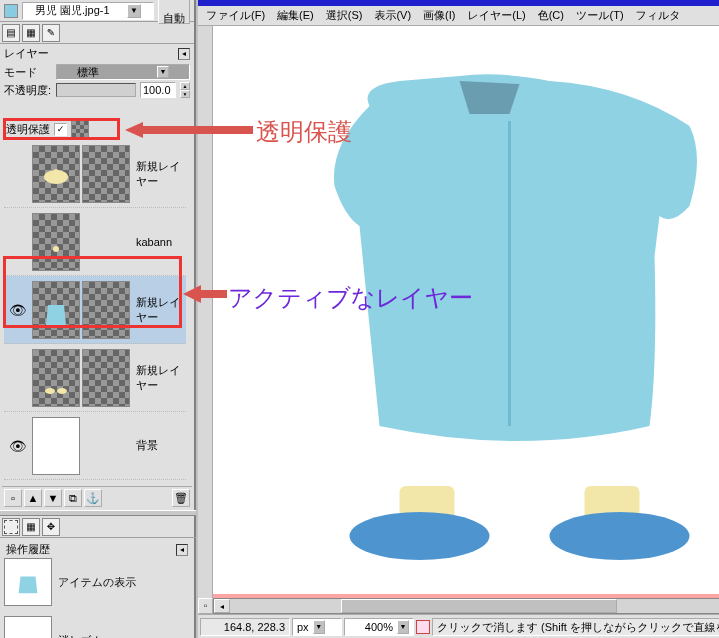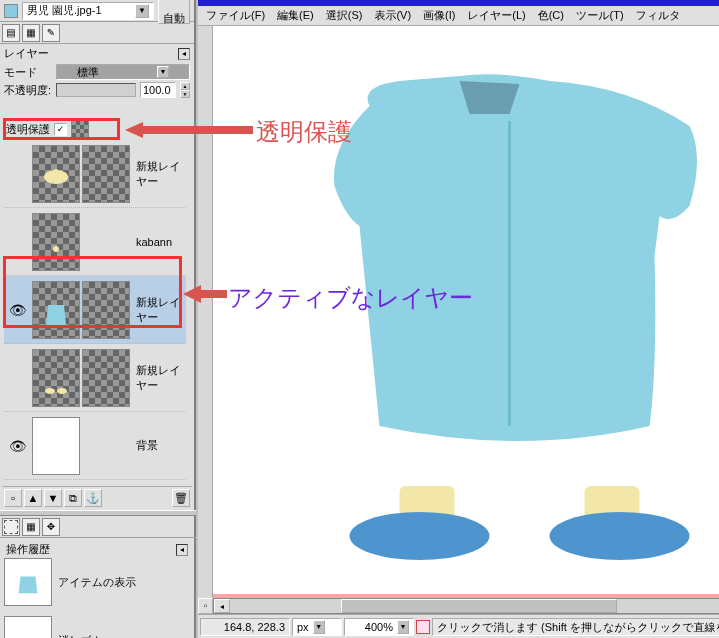--- a/index.html
+++ b/index.html
@@ -32,21 +32,21 @@
     padding: 2px 4px;
     gap: 4px;
   }
   .title-dropdown {
     flex: 1;
     height: 18px;
     border: 1px inset #fff;
     background: #fff;
     display: flex;
     align-items: center;
-    padding: 0 4px;
+    padding: 0 12px;
     font-size: 11px;
     justify-content: space-between;
   }
   .title-dropdown .dd-arrow {
     margin-left: auto;
     background: #c0c0c0;
     border: 1px outset #fff;
     width: 14px; height: 14px;
     text-align: center;
     line-height: 12px;

